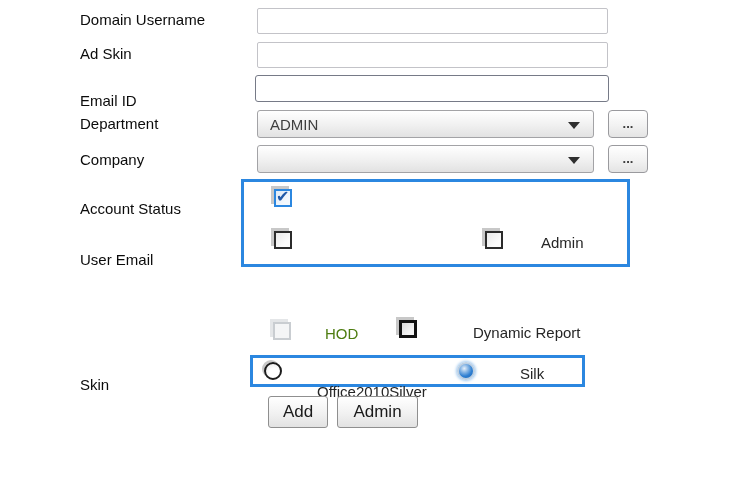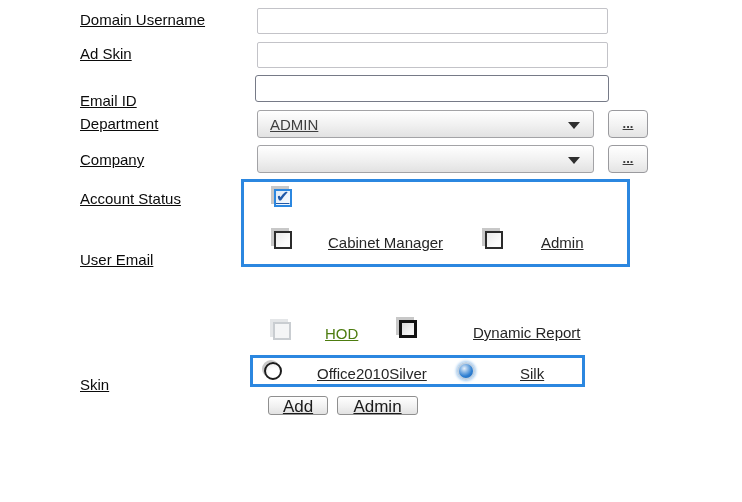--- a/index.html
+++ b/index.html
@@ -1,15 +1,15 @@
 <!DOCTYPE html>
 <html><head>
 <meta charset="utf-8">
 <style>
-  * { margin:0; padding:0; box-sizing:border-box;text-decoration:underline; }
+  * { margin:0; padding:0; box-sizing:border-box; }
   html,body { background:#ffffff; }
   body { font-family:"Liberation Sans","DejaVu Sans",sans-serif; }
   .canvas {
     position:relative;
     width:742px; height:502px;
     background:#ffffff;
     overflow:hidden;
   }
   .lbl {
     position:absolute;
@@ -120,21 +120,21 @@
     background:radial-gradient(circle at 60% 65%, #ffffff 40%, #e6e6e6 100%);
     box-shadow:-2px -2px 0 0 #c8c8c8;
   }
   .radio.checked {
     border:2px solid #bccfe2;
     background:radial-gradient(circle at 38% 32%, #e6f0fa 0%, #8db9e6 28%, #2e7fd2 60%, #1b66b5 100%);
     box-shadow:0 0 3px 1px #9cc6ee;
   }
   .push-btn {
     position:absolute;
-    height:19px;
+    height:32px;
     border:1px solid #8f8f8f;
     border-radius:3px;
     background:linear-gradient(180deg,#ffffff 0%,#f1f1f1 55%,#e2e2e2 100%);
     font-family:inherit;
     font-size:17px;
     color:#1a1a1a;
     text-align:center;
     cursor:pointer;
     padding:0;
   }
@@ -162,40 +162,39 @@
 
   <div class="lbl" style="left:80px; top:151px;">Company</div>
   <div class="dropdown" style="left:257px; top:145px;">
     <span class="dd-text"></span>
     <span class="dd-arrow"></span>
   </div>
   <button class="browse-btn" style="left:608px; top:145px;">...</button>
 
   <div class="blue-box" style="left:241px; top:179px; width:389px; height:88px;"></div>
 
-  <div class="lbl" style="left:80px; top:190px;">Account Status</div>
+  <div class="lbl" style="left:80px; top:200px;">Account Status</div>
   <span class="cb checked" style="left:274px; top:189px;">
     <span class="check-glyph">✔</span>
   </span>
 
   <div class="lbl" style="left:80px; top:251px;">User Email</div>
   <span class="cb" style="left:274px; top:231px;"></span>
-  <div class="lbl cb-label" style="left:328px; top:234px;">Cabinet Manager</div>
   <span class="cb" style="left:485px; top:231px;"></span>
   <div class="lbl cb-label" style="left:541px; top:234px;">Admin</div>
 
   <span class="cb disabled" style="left:273px; top:322px;"></span>
   <div class="lbl cb-label disabled-text" style="left:325px; top:325px;">HOD</div>
   <span class="cb focus-border" style="left:399px; top:320px;"></span>
   <div class="lbl cb-label" style="left:473px; top:324px;">Dynamic Report</div>
 
   <div class="blue-box" style="left:250px; top:355px; width:335px; height:32px;"></div>
 
   <div class="lbl" style="left:80px; top:376px;">Skin</div>
   <span class="radio unchecked" style="left:264px; top:362px;"></span>
-  <div class="lbl cb-label" style="left:317px; top:365px;">Office2010Silver</div>
+  <div class="lbl cb-label" style="left:317px; top:383px;">Office2010Silver</div>
   <span class="radio checked" style="left:457px; top:362px;"></span>
   <div class="lbl cb-label" style="left:520px; top:365px;">Silk</div>
 
   <button class="push-btn" style="left:268px; top:396px; width:60px;">Add</button>
   <button class="push-btn" style="left:337px; top:396px; width:81px;">Admin</button>
 
 </div>
 
 </body></html>

